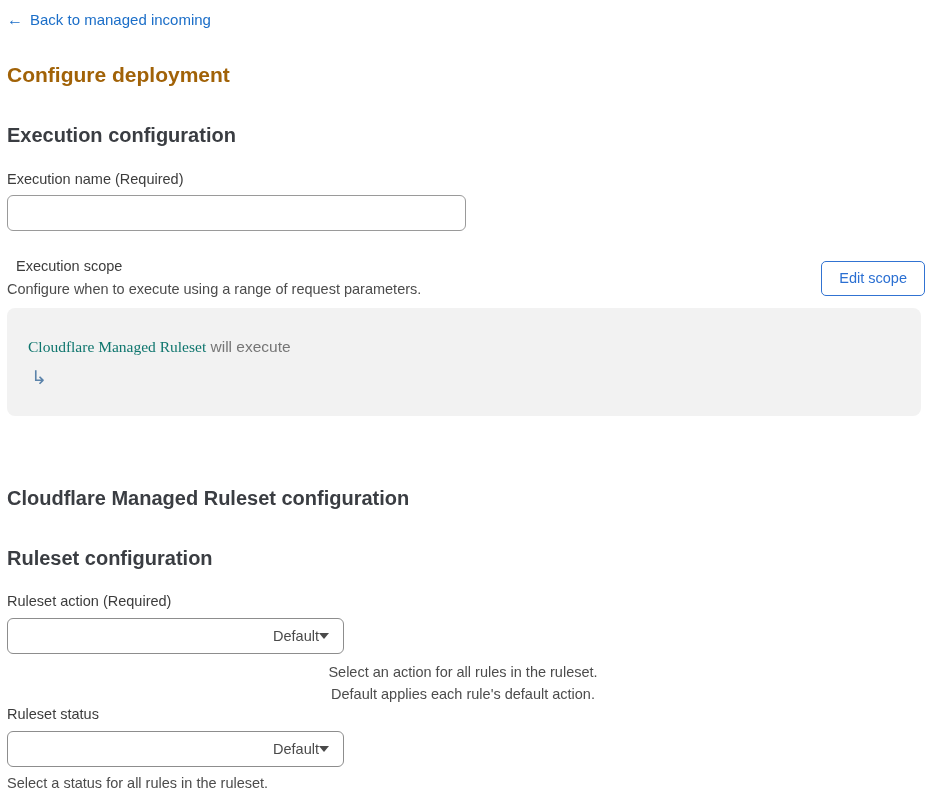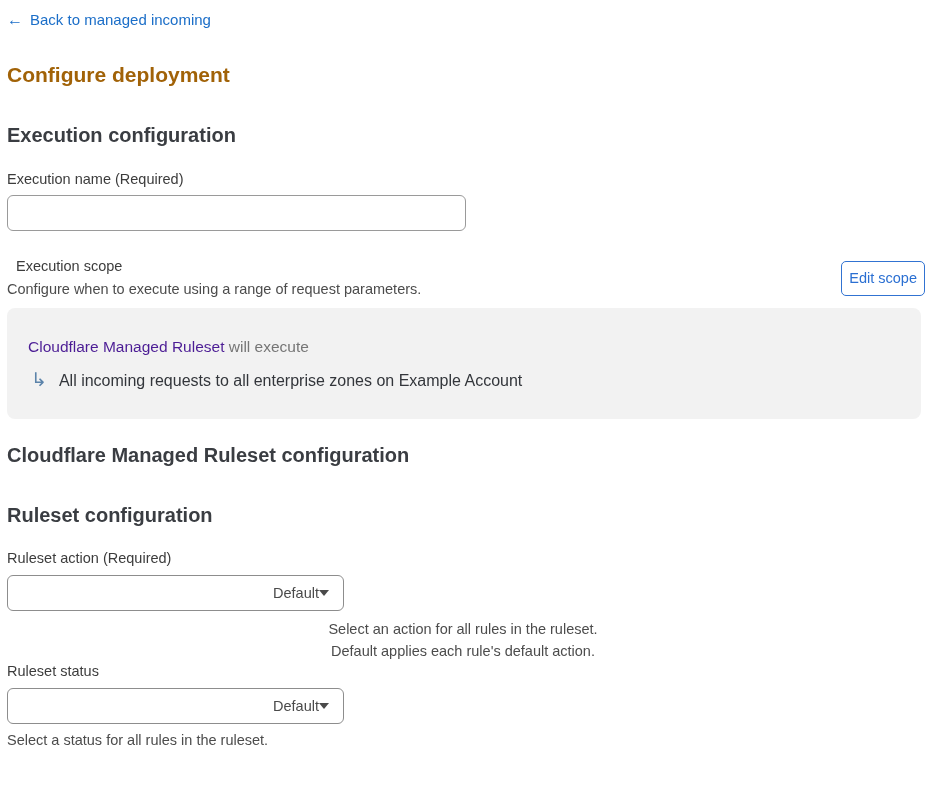--- a/index.html
+++ b/index.html
@@ -37,21 +37,21 @@
     color: #a16207;
     line-height: 28px;
   }
   h2.section-title {
     font-size: 20px;
     font-weight: 700;
     color: #3a3d42;
     line-height: 19px;
   }
   h1.section-heading {
-    margin-top: 22px;
+    margin-top: 68px;
     font-size: 20px;
     font-weight: 600;
     color: #3a3d42;
     line-height: 28px;
   }
 
   .exec-title { margin-top: 37px; }
   .ruleset-title { margin-top: 37px; }
 
   
@@ -97,39 +97,39 @@
   .scope-text-col .field-label { line-height: 19px; margin-left: 9px; }
   .scope-text-col .help-text { margin-top: 4px; line-height: 19px; }
 
   .edit-scope-btn {
     background: #ffffff;
     border: 1px solid #3173d2;
     color: #2a6fd2;
     font-family: "Liberation Sans", sans-serif;
     font-size: 14.5px;
     border-radius: 5px;
-    padding: 8px 7px;
+    padding: 8px 17px;
     cursor: pointer;
     line-height: 17px;
     margin-left: 45px;
   }
 
   
   .scope-summary {
     margin-top: 9px;
     width: 914px;
     background: #f2f2f2;
     border-radius: 8px;
     padding: 29px 20px 27px 21px;
   }
   .summary-line1 {
     font-size: 15.5px;
     line-height: 19px;
   }
-  .summary-line1 .ruleset-name { color: #4c1d95; }
+  .summary-line1 .ruleset-name { color: #0f766e; font-family: Liberation Serif, serif; }
   .summary-line1 .muted { color: #767676; }
   .summary-line2 {
     margin-top: 14px;
     display: flex;
     align-items: center;
     gap: 12px;
     font-size: 16px;
     color: #33363b;
     padding-left: 3px;
     line-height: 22px;
@@ -197,21 +197,20 @@
     <button class="edit-scope-btn">Edit scope</button>
   </div>
 
   <div class="scope-summary">
     <div class="summary-line1">
       <span class="ruleset-name">Cloudflare Managed Ruleset</span>
       <span class="muted">will execute</span>
     </div>
     <div class="summary-line2">
       <span class="return-arrow">↳</span>
-      <span>All incoming requests to all enterprise zones on Example Account</span>
     </div>
   </div>
 
   <h1 class="section-heading">Cloudflare Managed Ruleset configuration</h1>
 
   <h2 class="section-title ruleset-title">Ruleset configuration</h2>
 
   <label class="field-label action-label">Ruleset action (Required)</label>
   <div class="dropdown">
     <span class="value">Default</span>

